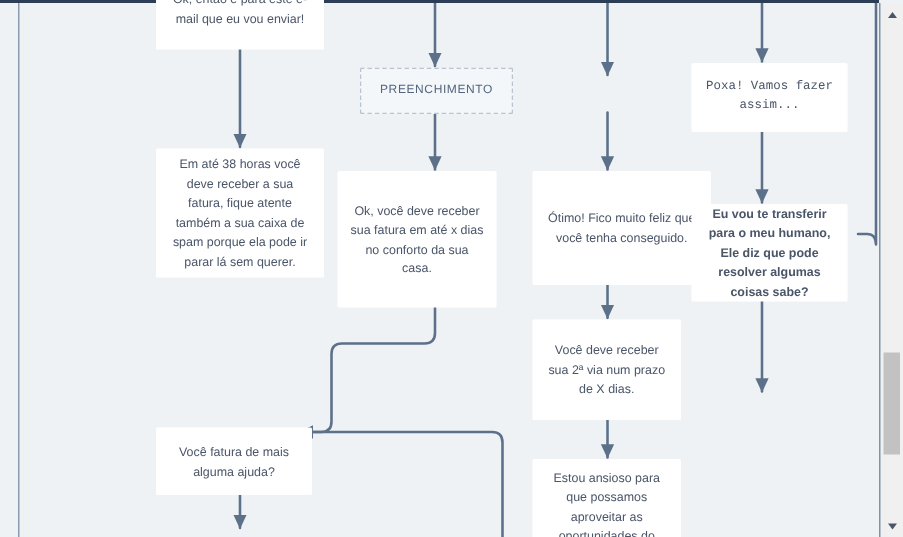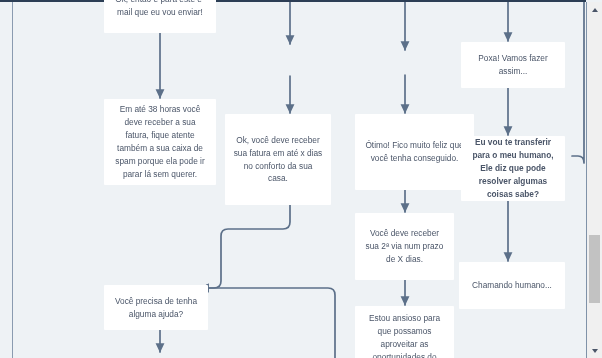--- a/index.html
+++ b/index.html
@@ -120,52 +120,52 @@
   <div id="leftrail"></div>
 
   <div class="node" style="left:104px;top:-22px;width:112px;height:55px;">
     <span>Ok, então é para este e-mail que eu vou enviar!</span>
   </div>
 
   <div class="node" style="left:104px;top:99px;width:112px;height:86px;">
     <span>Em até 38 horas você deve receber a sua fatura, fique atente também a sua caixa de spam porque ela pode ir parar lá sem querer.</span>
   </div>
 
+  <div class="node dashed" style="left:240px;top:45px;width:102px;height:31px;">
+    <span>PREENCHIMENTO</span>
+  </div>
 
   <div class="node" style="left:225px;top:114px;width:106px;height:91px;">
     <span>Ok, você deve receber sua fatura em até x dias no conforto da sua casa.</span>
   </div>
 
 
   <div class="node" style="left:355px;top:114px;width:119px;height:76px;">
     <span>Ótimo! Fico muito feliz que você tenha conseguido.</span>
   </div>
 
   <div class="node" style="left:355px;top:213px;width:99px;height:67px;justify-content:center;">
     <span>Você deve receber sua 2ª via num prazo de X dias.</span>
   </div>
 
   <div class="node" style="left:355px;top:306px;width:99px;height:64px;align-items:flex-start;">
     <span>Estou ansioso para que possamos aproveitar as oportunidades do</span>
   </div>
 
-  <div class="node" style="left:461px;top:42px;width:104px;height:46px;">
+  <div class="node" style="left:461px;top:42px;width:104px;height:46px;font-family:Liberation Mono, monospace;">
     <span>Poxa! Vamos fazer assim...</span>
   </div>
 
   <div class="node" style="left:461px;top:136px;width:104px;height:65px;font-weight:bold;">
     <span>Eu vou te transferir para o meu humano, Ele diz que pode resolver algumas coisas sabe?</span>
   </div>
 
-  <div class="node" style="left:459px;top:262px;width:106px;height:47px;">
-    <span>Chamando humano...</span>
-  </div>
 
   <div class="node" style="left:104px;top:285px;width:104px;height:45px;">
-    <span>Você precisa de tenha alguma ajuda?</span>
+    <span>Você fatura de mais alguma ajuda?</span>
   </div>
 
 </div>
 
 <div id="scrollbar">
   <div class="sb-btn up" id="sb-up">
     <span class="sb-arrow"></span>
   </div>
   <div id="sb-thumb"></div>
   <div class="sb-btn down" id="sb-down">

